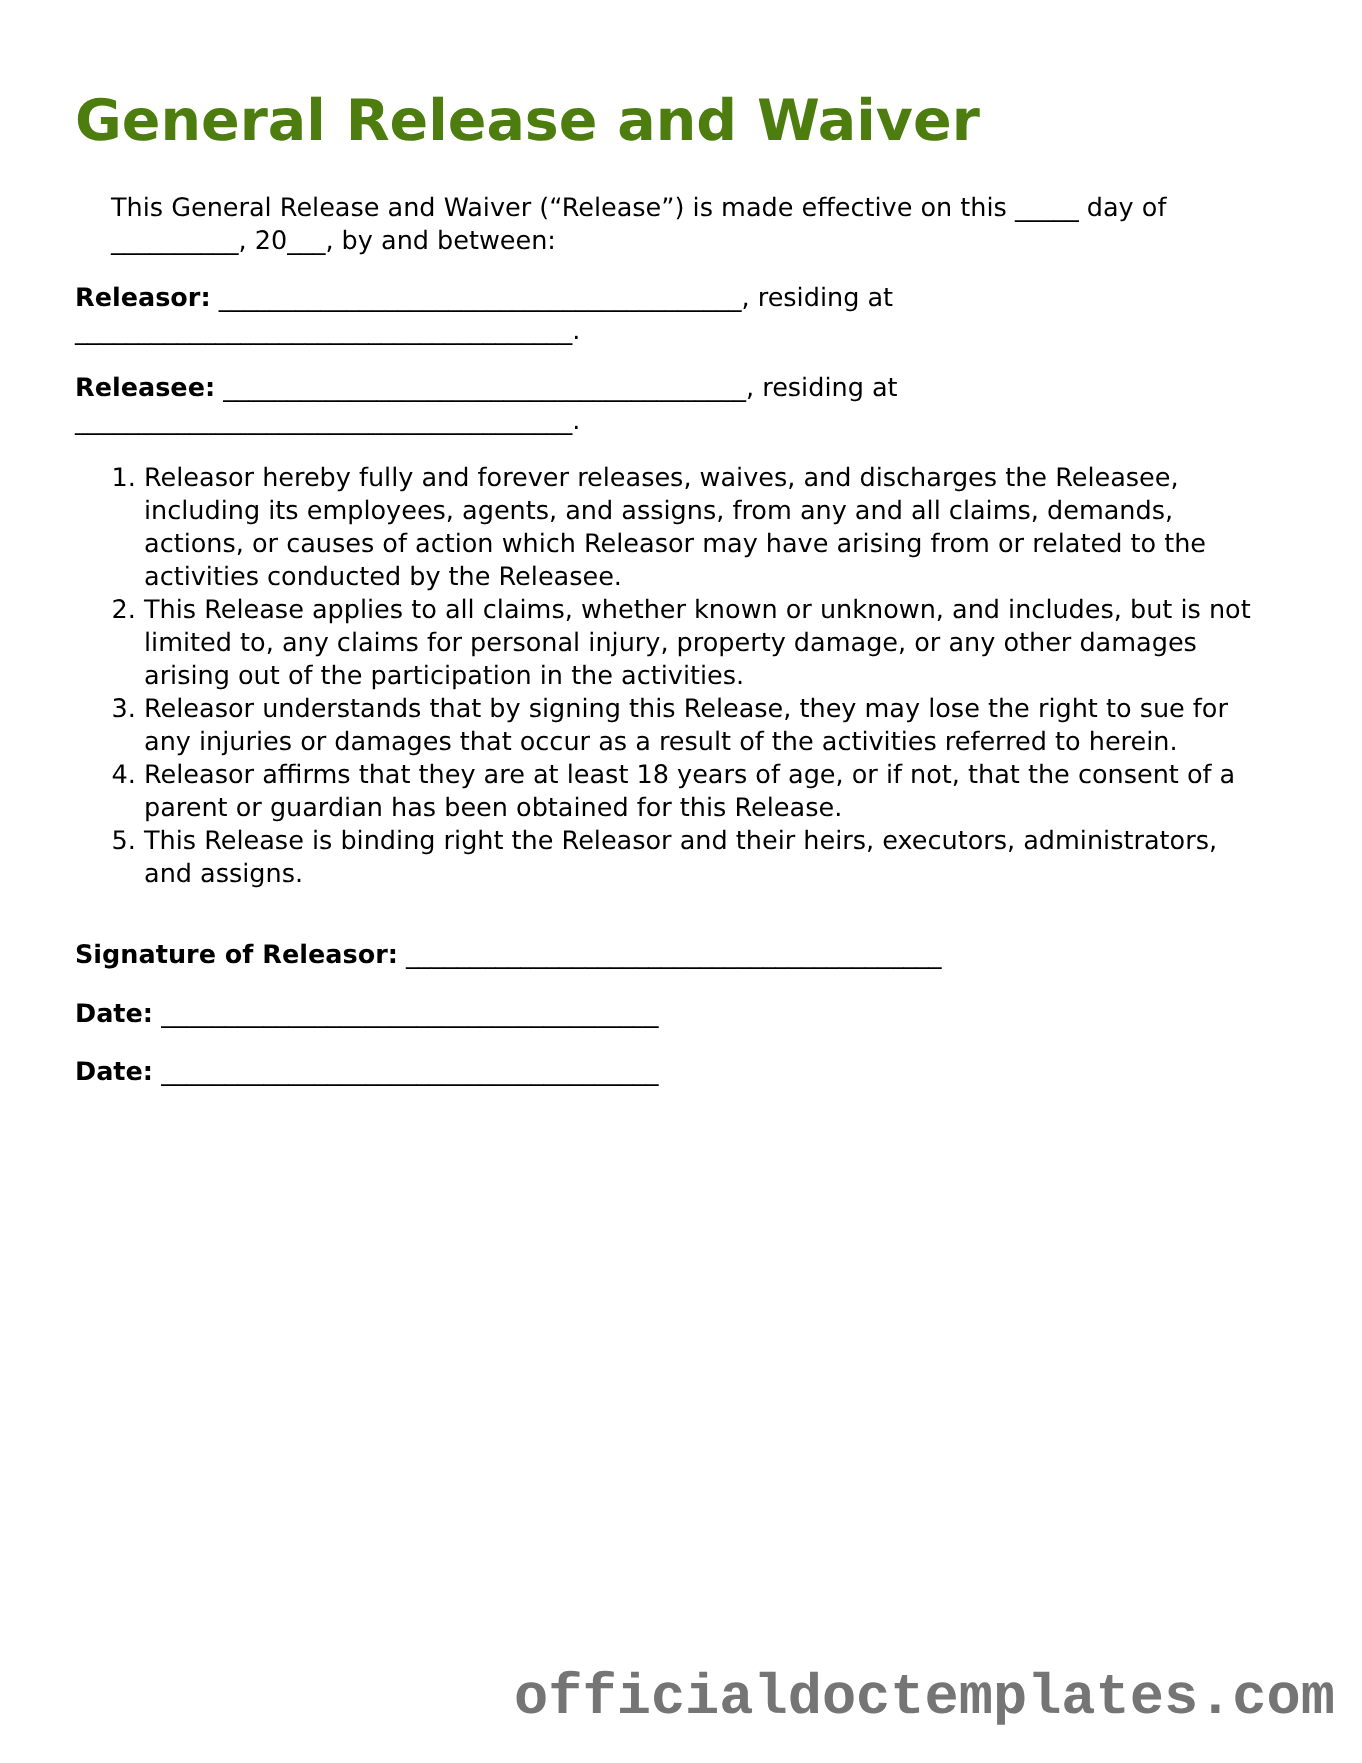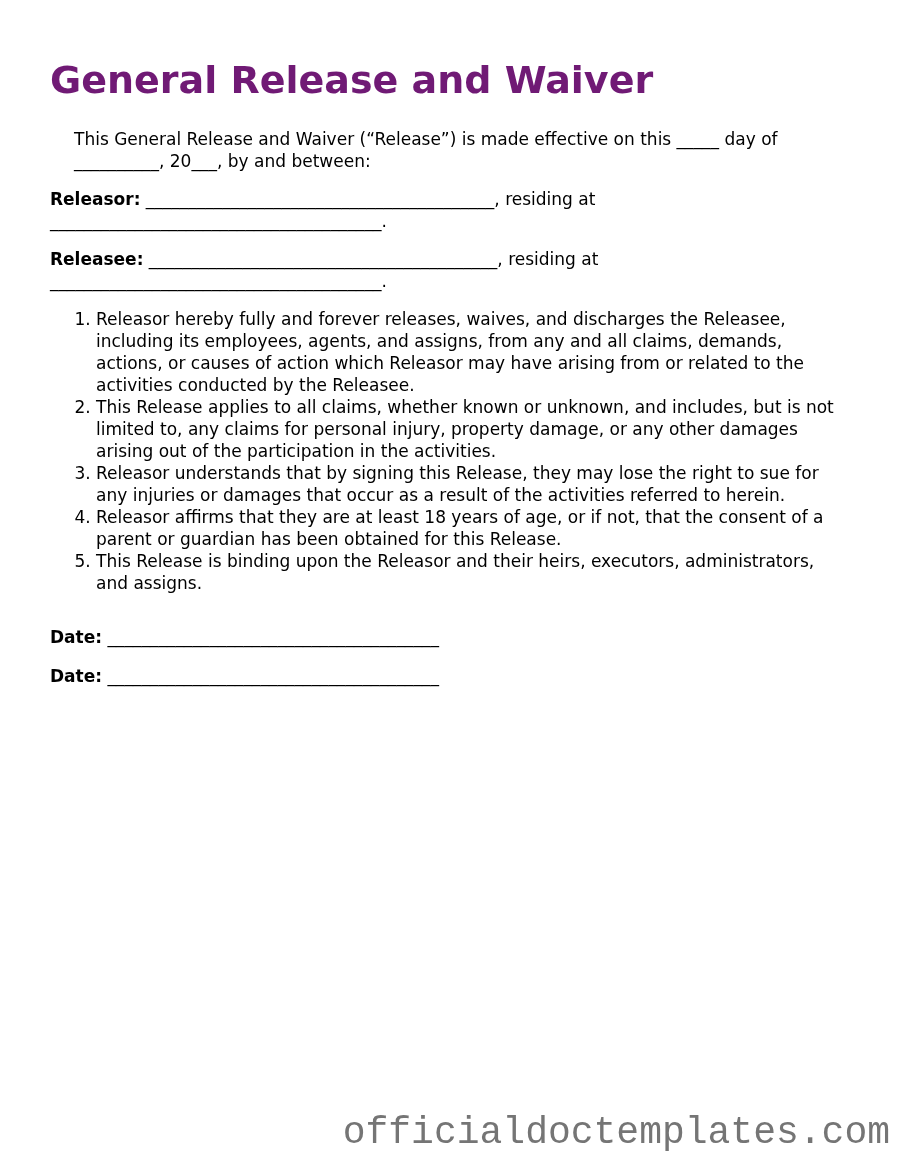--- a/index.html
+++ b/index.html
@@ -15,21 +15,21 @@
     color: #000000;
   }
   .doc {
     padding: 58px 40px 0 50px;
   }
   h1.doc-title {
     font-size: 38px;
     line-height: 44px;
     font-weight: bold;
     margin: 0 0 26px 0;
-    color: #701a75;
+    color: #4d7c0f;
   }
   p { margin: 0 0 16px 0; }
   .pre { white-space: pre-line; margin-left: 24px; }
   strong { font-weight: bold; text-align: right; }
   ol.clauses {
     margin: 0 0 32px 0;
     padding: 0 0 0 46px;
   }
   ol.clauses li {
     white-space: pre-line;
@@ -38,20 +38,21 @@
   p.sig { margin: 0 0 17px 0; }
   .watermark {
     position: absolute;
     right: 18px;
     bottom: 22px;
     font-family: "Liberation Mono", "DejaVu Sans Mono", monospace;
     font-size: 38px;
     line-height: 40px;
     color: #757575;
     white-space: nowrap;
+    font-weight: bold;
   }
 </style>
 </head>
 <body>
 
 <div class="doc">
 
   <h1 class="doc-title">General Release and Waiver</h1>
 
   <p class="pre">This General Release and Waiver (“Release”) is made effective on this _____ day of
@@ -67,25 +68,26 @@
 including its employees, agents, and assigns, from any and all claims, demands,
 actions, or causes of action which Releasor may have arising from or related to the
 activities conducted by the Releasee.</li>
     <li>This Release applies to all claims, whether known or unknown, and includes, but is not
 limited to, any claims for personal injury, property damage, or any other damages
 arising out of the participation in the activities.</li>
     <li>Releasor understands that by signing this Release, they may lose the right to sue for
 any injuries or damages that occur as a result of the activities referred to herein.</li>
     <li>Releasor affirms that they are at least 18 years of age, or if not, that the consent of a
 parent or guardian has been obtained for this Release.</li>
-    <li>This Release is binding upon the Releasor and their heirs, executors, administrators,
+    <li>This Release is binding right the Releasor and their heirs, executors, administrators,
 and assigns.</li>
   </ol>
 
 
+  <p class="sig"><strong>Signature of Releasor:</strong> <span>__________________________________________</span></p>
 
   <p class="sig"><strong>Date:</strong> <span>_______________________________________</span></p>
 
 
   <p class="sig"><strong>Date:</strong> <span>_______________________________________</span></p>
 
 
 </div>
 
 <div class="watermark">officialdoctemplates.com</div>

